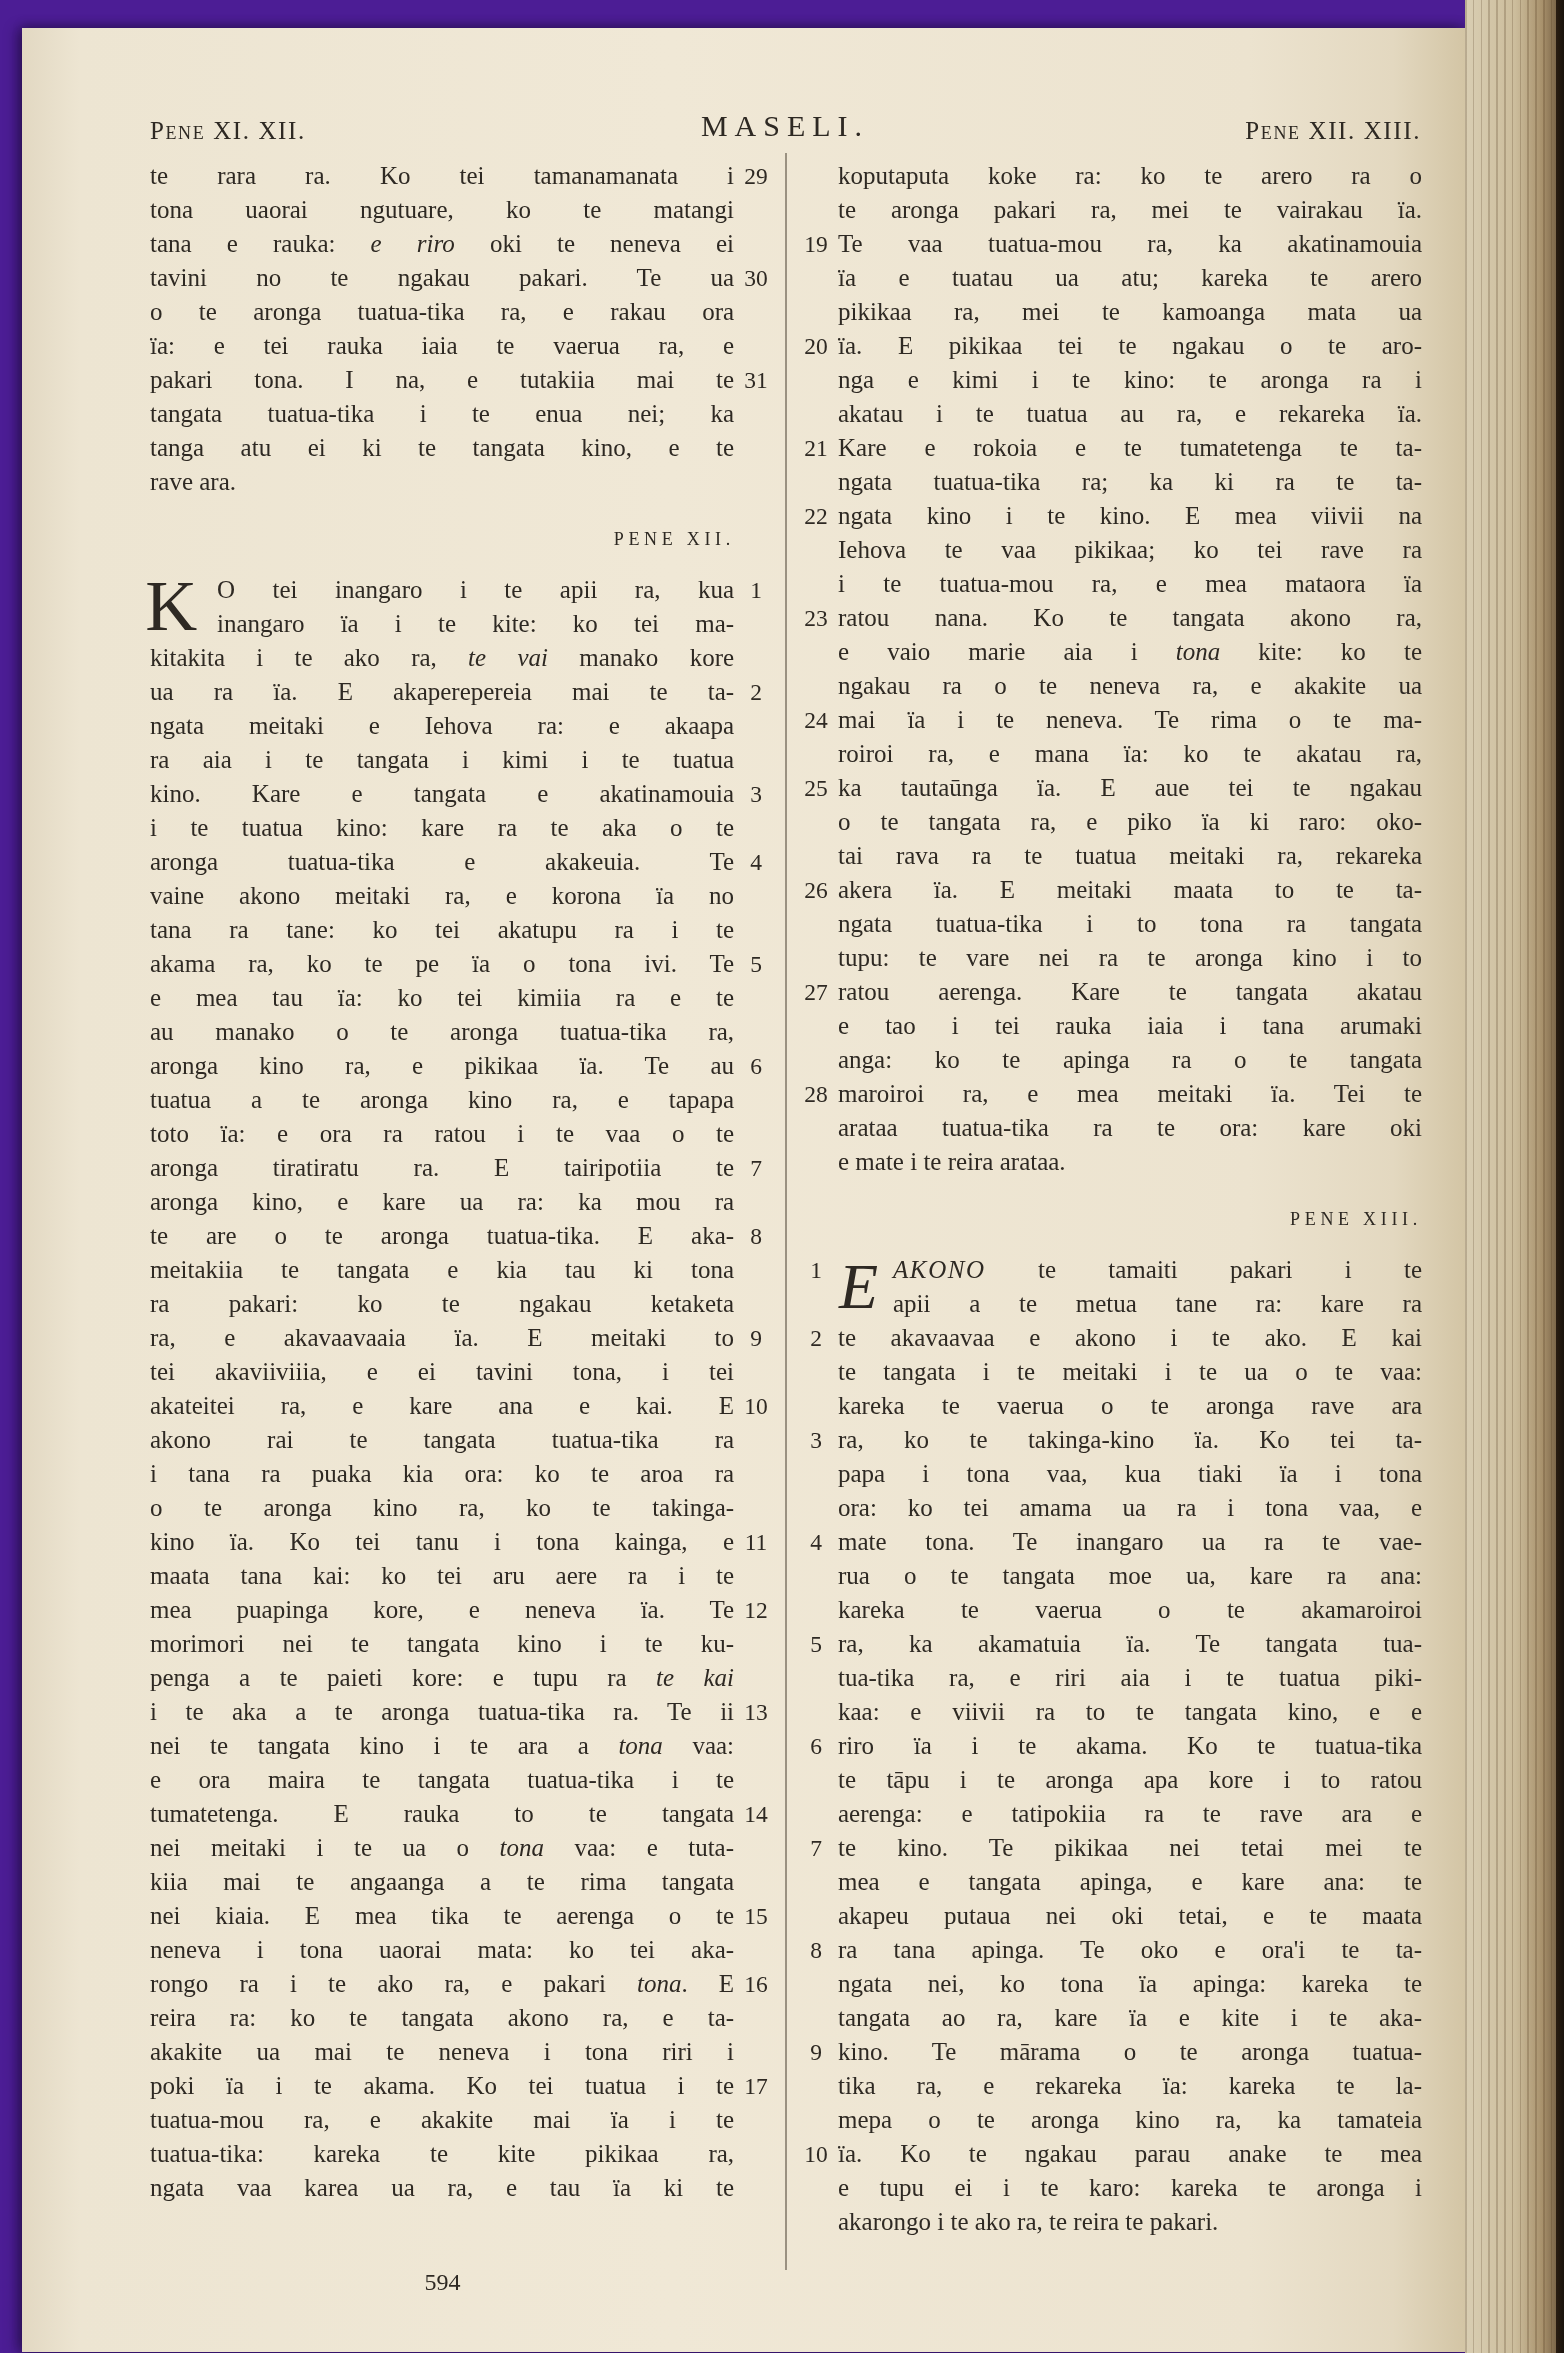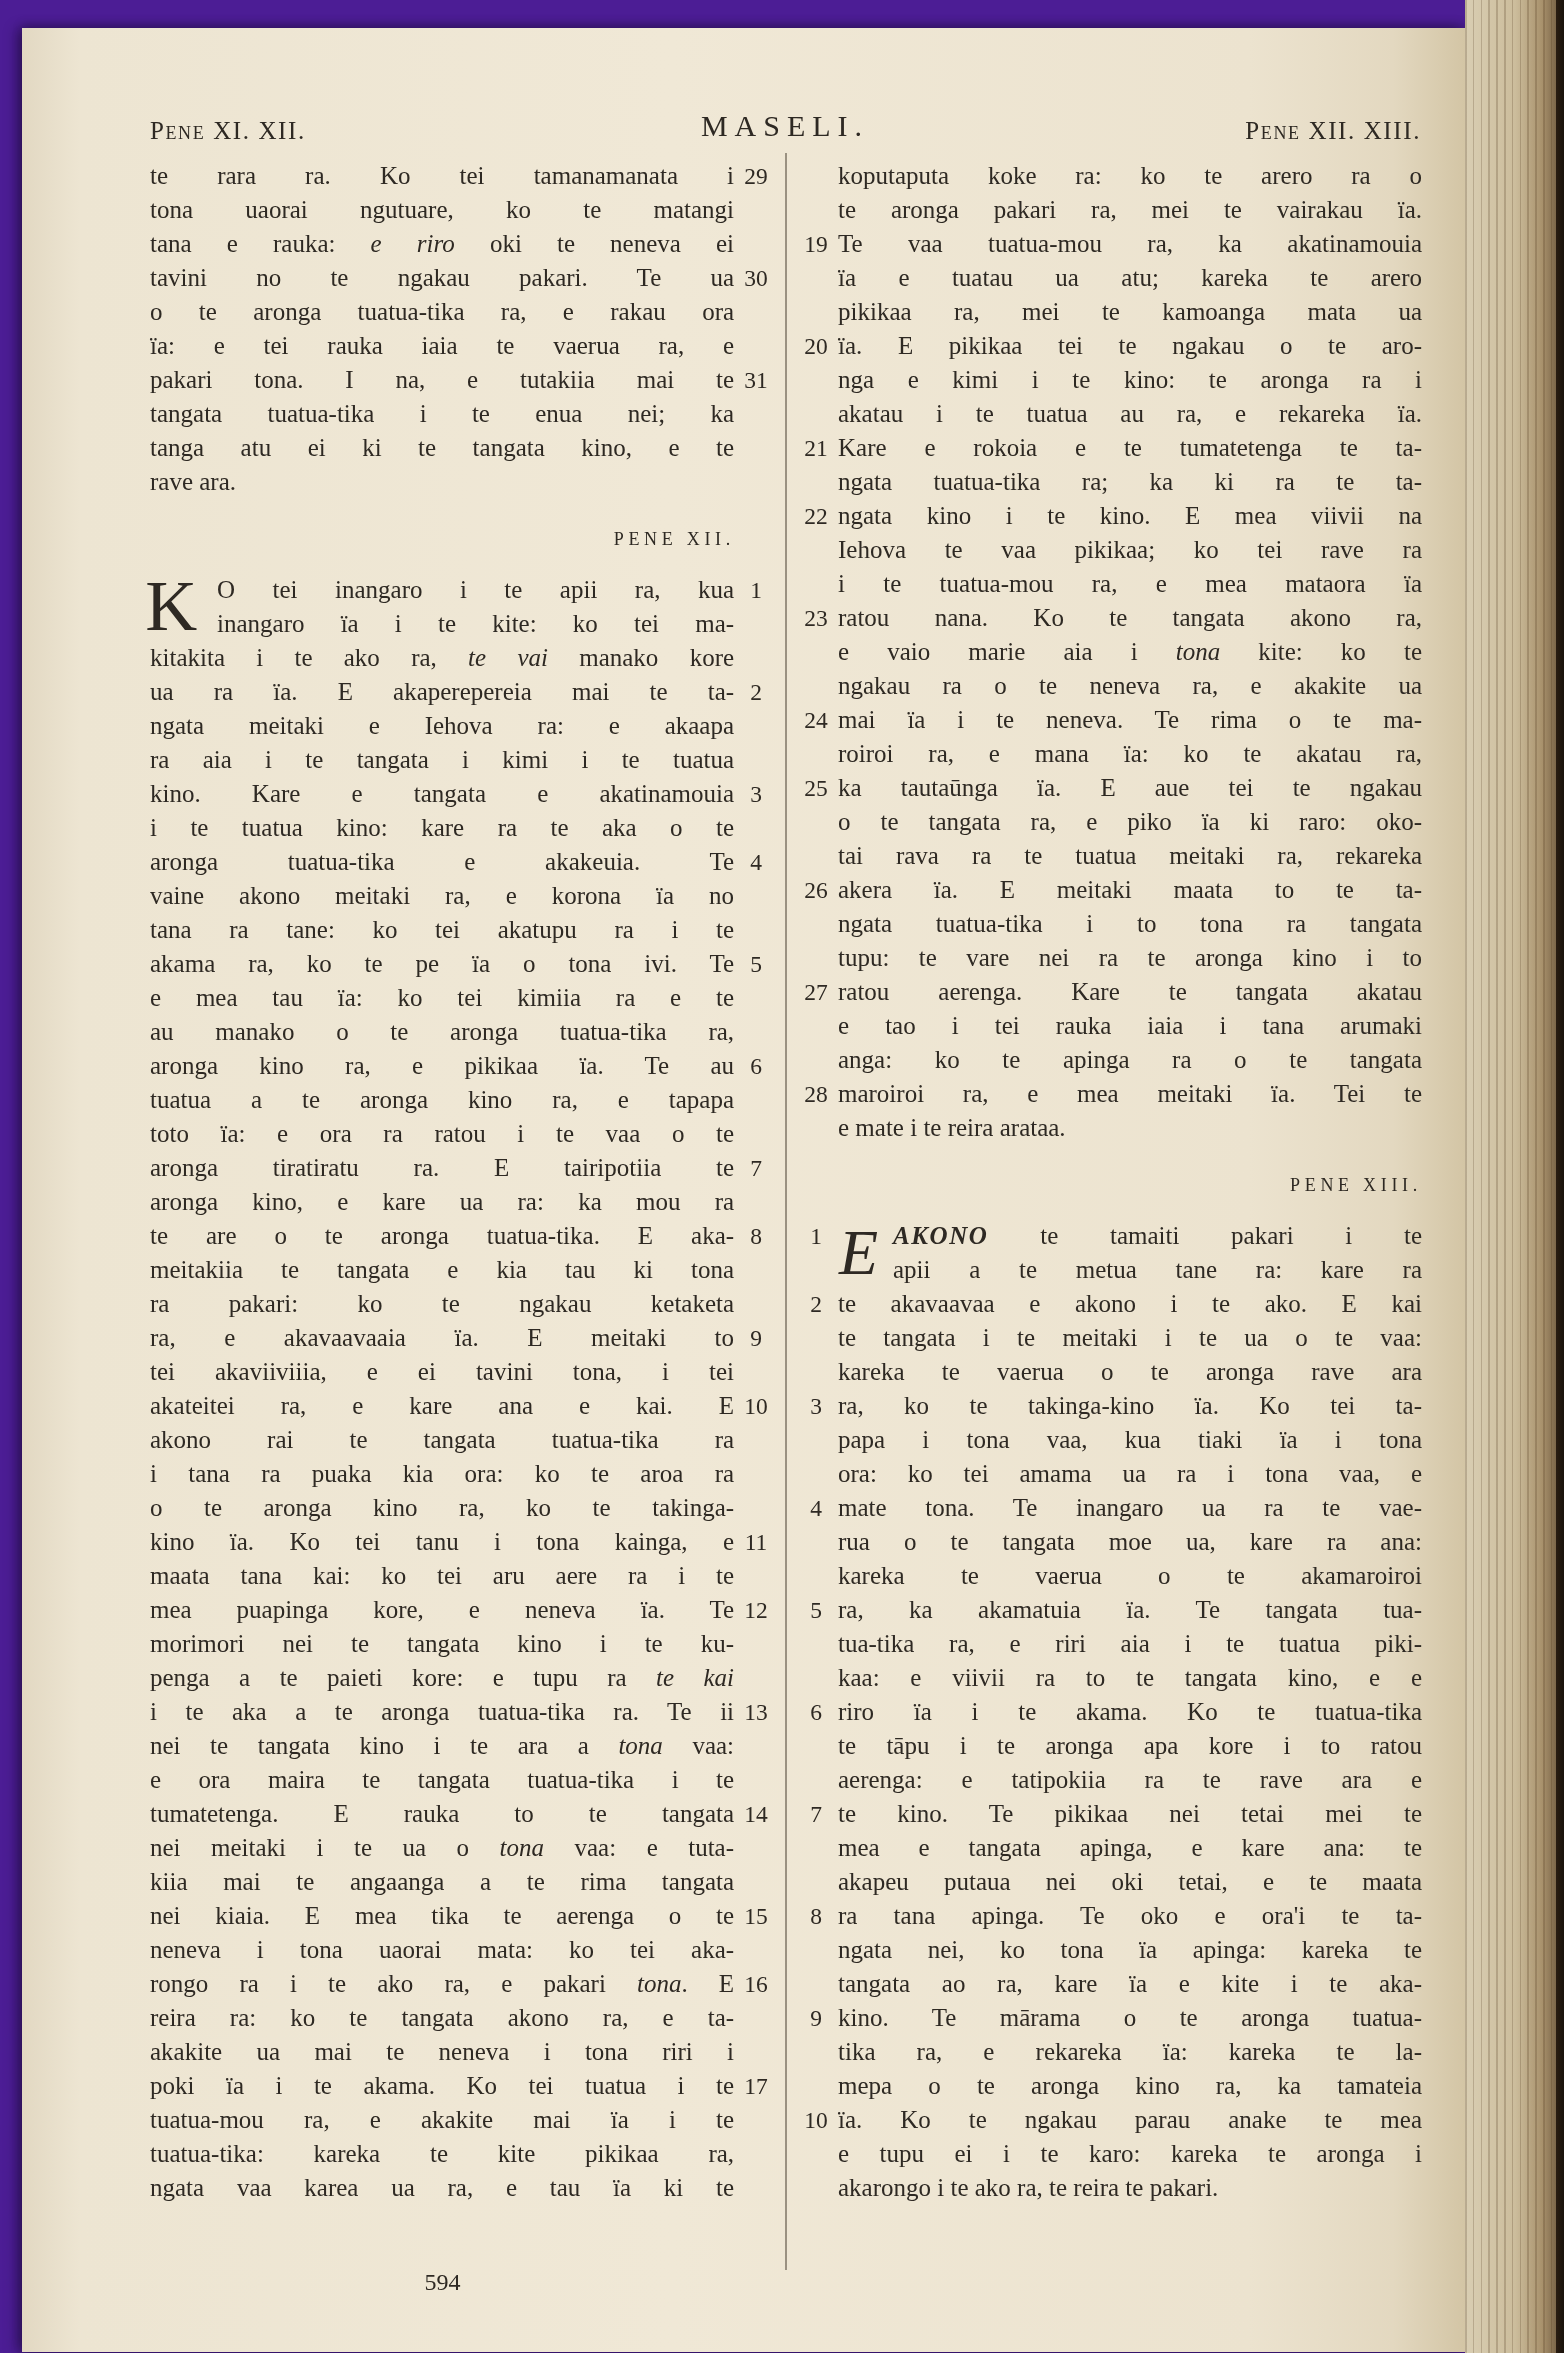--- a/index.html
+++ b/index.html
@@ -45,21 +45,21 @@
   .line { display:flex; height:34px; }
   .vnum { width:44px; text-align:center; font-size:23.5px; line-height:34px; }
   .ltext {
     display:block; font-size:25px; line-height:34px;
     text-align:justify; text-align-last:justify; box-sizing:border-box;
   }
   .col-left  .ltext { width:585px; }
   .col-right .ltext { width:584px; }
   .ltext.nj { text-align-last:left; }
   .it { font-style:italic; }
-  .lead { font-style:italic; letter-spacing:1.6px;font-weight:bold; }
+  .lead { font-style:italic; letter-spacing:1.6px; }
   .pene-heading {
     font-size:18px; letter-spacing:4.7px; text-align:right;
     height:74px; line-height:80px;
   }
   .col-left  .pene-heading { width:585px; }
   .col-right .pene-heading { width:584px; margin-left:44px; }
   .block { position:relative; }
   .dropcap { position:absolute; font-size:72px; line-height:70px; top:-1.6px; }
   .col-left  .dropcap { left:-4.7px; }
   .col-right .dropcap { left:45px; top:0; font-style:italic; font-size:64px; line-height:67px; }
@@ -433,20 +433,24 @@
           <div class="line">
             <span class="vnum"></span>
             <span class="ltext">anga: ko te apinga ra o te tangata</span>
           </div>
           <div class="line">
             <span class="vnum">28</span>
             <span class="ltext">maroiroi ra, e mea meitaki ïa.  Tei te</span>
           </div>
           <div class="line">
             <span class="vnum"></span>
+            <span class="ltext">arataa tuatua-tika ra te ora: kare oki</span>
+          </div>
+          <div class="line">
+            <span class="vnum"></span>
             <span class="ltext nj">e mate i te reira arataa.</span>
           </div>
         </div>
         <div class="pene-heading">PENE XIII.</div>
         <div class="block has-dc dc-italic">
           <div class="dropcap">E</div>
           <div class="line">
             <span class="vnum">1</span>
             <span class="ltext dc-ind"><span class="it lead">AKONO</span><span> te tamaiti pakari i te</span></span>
           </div>

